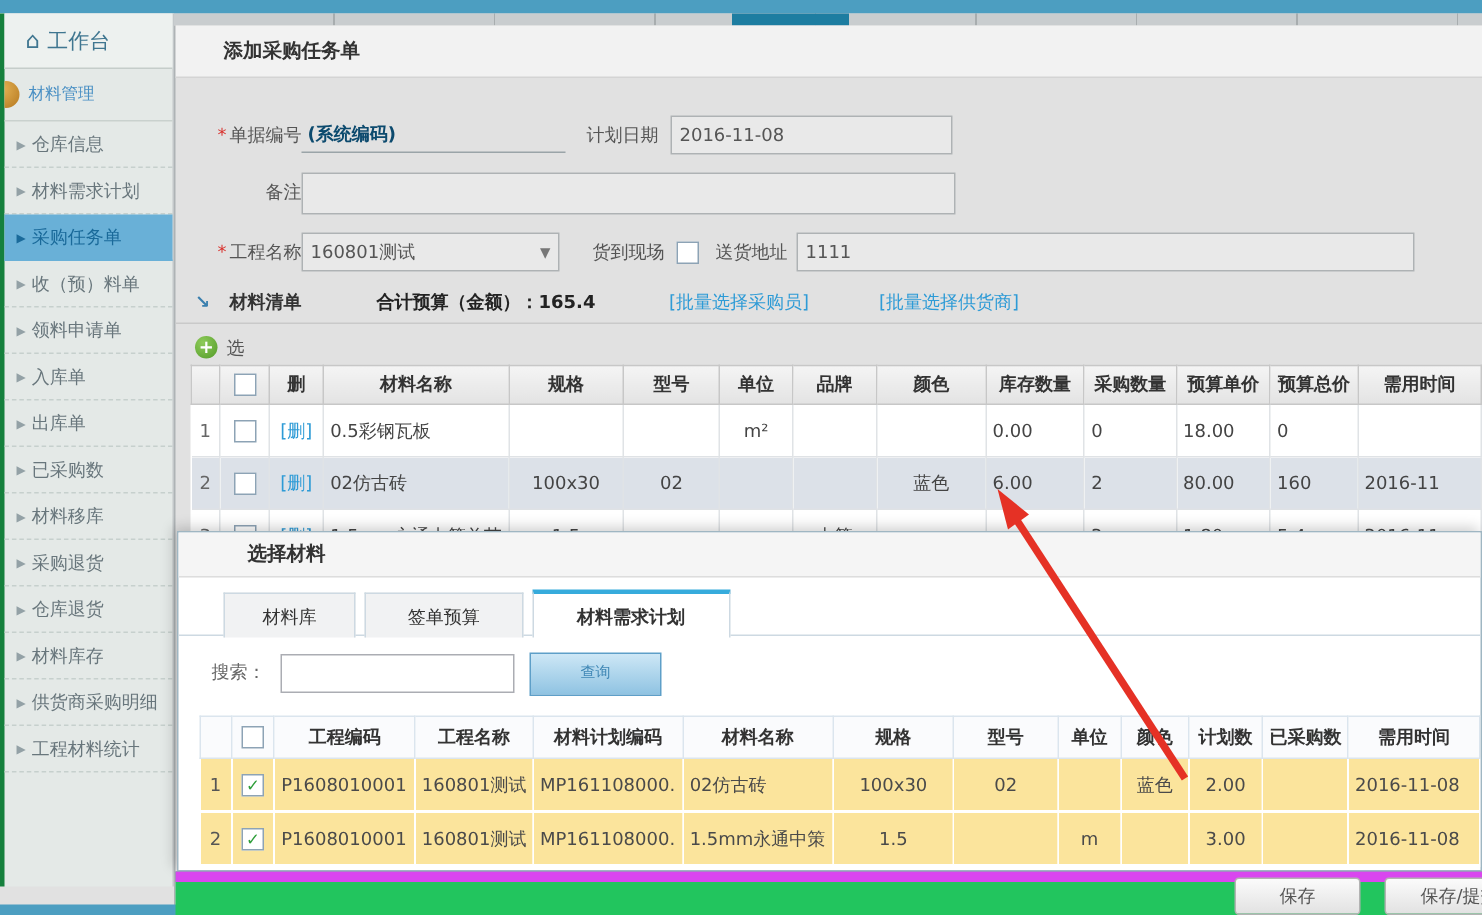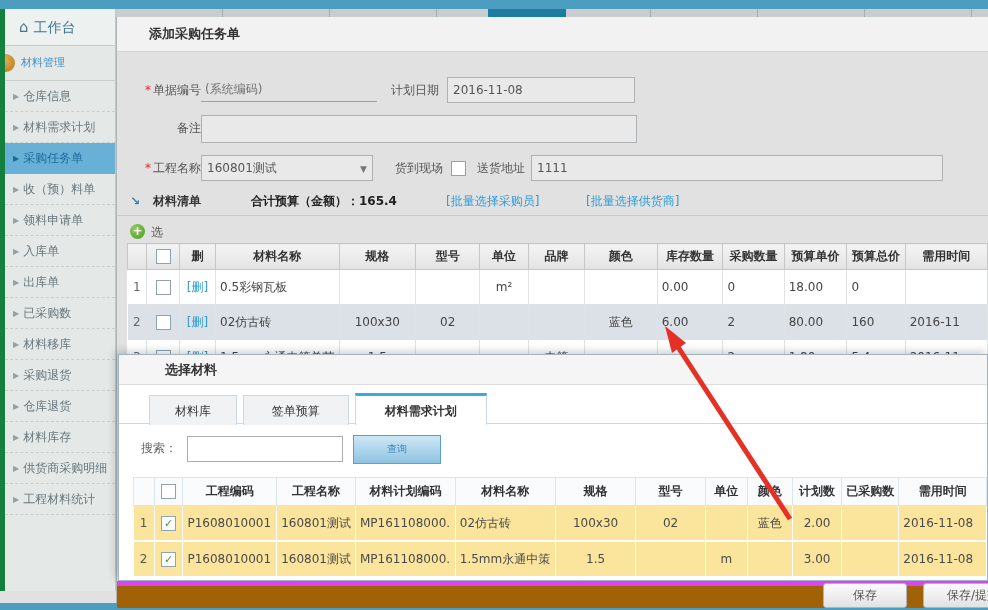--- a/index.html
+++ b/index.html
@@ -7,21 +7,21 @@
     font-family:"DejaVu Sans","Liberation Sans",sans-serif;font-size:12px;color:#444;
     background:#e1e1e1;}
   
   .topbar{position:absolute;left:0;top:0;width:988px;height:9px;background:#4c9ec1;}
   .tabstrip{position:absolute;left:116px;top:9px;width:872px;height:8px;
     background:repeating-linear-gradient(90deg,#c9cdcf 0 106px,#a8adaf 106px 107px);}
   .tabstrip .seg{position:absolute;left:372px;top:0;width:78px;height:8px;background:#1d7da1;}
   .bottombar{position:absolute;left:0;top:603px;width:988px;height:7px;background:#4c9ec1;}
   
   .sidebar{position:absolute;left:0;top:9px;width:116px;height:582px;background:#e4e9e7;
-    border-right:1px solid #c3c8ca;box-sizing:border-box;border-left:5px solid #15803d;}
+    border-right:1px solid #c3c8ca;box-sizing:border-box;border-left:3px solid #15803d;}
   .sb-header{height:36px;line-height:36px;background:#edf1ef;border-bottom:1px solid #c5cdca;
     color:#3f7690;font-size:14px;padding-left:14px;}
   .sb-header .hicon{font-size:15px;margin-right:5px;color:#3f7690;}
   .sb-section{position:relative;height:34px;line-height:34px;border-bottom:1px solid #c9d1ce;
     color:#4a90c4;font-size:11px;padding-left:16px;overflow:hidden;}
   .sb-section .dot{position:absolute;left:-8px;top:8px;width:18px;height:18px;border-radius:50%;
     background:radial-gradient(circle at 35% 30%,#e4b254,#b5781f);}
   .sb-item{position:relative;height:30px;line-height:30px;padding-left:8px;color:#68767c;
     font-size:12px;border-bottom:1px dashed #c6d0cd;cursor:pointer;white-space:nowrap;}
   .sb-item .bullet{font-size:8px;color:#93a1a6;margin-right:4px;vertical-align:1px;}
@@ -29,21 +29,21 @@
   .sb-item.sel .bullet{color:#1a6a9a;}
   
   .main{position:absolute;left:116px;top:17px;width:872px;height:607px;background:#e1e1e1;
     border-left:1px solid #aeb3b5;box-sizing:border-box;overflow:hidden;}
   .page-title{position:absolute;left:0;top:0;width:100%;height:34px;line-height:34px;
     background:#f2f2f2;border-bottom:1px solid #d4d4d4;}
   .page-title span{margin-left:32px;font-weight:bold;color:#333;font-size:13px;}
   .lbl{position:absolute;height:26px;line-height:26px;text-align:right;color:#555;}
   .req{color:#d9302c;margin-right:2px;}
   .uline{position:absolute;height:24px;line-height:24px;border-bottom:1px solid #9aa4a8;
-    color:#737373;padding:0 4px;}
+    color:#0c4a6e;padding:0 4px;font-weight:bold;}
   .binput{position:absolute;background:#e9e9e9;border:1px solid #aeb2b4;height:24px;
     line-height:24px;padding:0 5px;color:#555;}
   .select .caret{float:right;font-size:9px;color:#777;margin-top:1px;}
   .cb{display:inline-block;width:13px;height:13px;background:#fff;border:1px solid #8da3b5;
     text-align:center;line-height:13px;font-size:11px;font-weight:bold;color:#2e9e3a;
     vertical-align:middle;}
   .mlist-row{position:absolute;top:174px;left:0;width:100%;height:20px;line-height:20px;}
   .mlist-row .ic{position:absolute;left:13px;color:#3a7fae;font-weight:bold;}
   .mlist-row .t1{position:absolute;left:36px;font-weight:bold;color:#333;}
   .mlist-row .t2{position:absolute;left:134px;font-weight:bold;color:#222;}
@@ -88,22 +88,22 @@
     background:linear-gradient(#cde7f6,#8fc3e2);border:1px solid #5e9fc8;color:#3f87b5;
     font-size:10px;text-align:center;line-height:25px;cursor:pointer;}
   .ptable{position:absolute;left:14px;top:122px;border-collapse:collapse;table-layout:fixed;}
   .ptable th{background:#fafbfd;border:1px solid #dbe5ee;height:27px;font-weight:bold;
     color:#333;font-size:12px;overflow:hidden;white-space:nowrap;padding:0 2px;}
   .ptable td{background:#fbe49c;border-right:1px solid rgba(255,255,255,.85);
     border-bottom:2px solid #fff;height:34px;overflow:hidden;white-space:nowrap;
     padding:0 4px;color:#4a4a4a;}
   .ptable .rn{text-align:center;color:#555;}
   
-  .footer{position:absolute;left:117px;top:581px;width:871px;height:22px;background:#a16207;
-    border-top:5px solid #d946ef;z-index:20;}
+  .footer{position:absolute;left:117px;top:581px;width:871px;height:22px;background:#22c55e;
+    border-top:7px solid #d946ef;z-index:20;}
   .btn{position:absolute;top:-3px;height:25px;line-height:23px;text-align:center;
     background:linear-gradient(#fbfbfb,#e2e2e2);border:1px solid #b3b3b3;border-radius:3px;
     color:#555;box-sizing:border-box;cursor:pointer;}
   .btn.b1{left:706px;width:84px;}
   .btn.b2{left:806px;width:100px;}
   .arrow{position:absolute;left:0;top:0;z-index:50;pointer-events:none;}
 </style>
 </head>
 <body>
 

